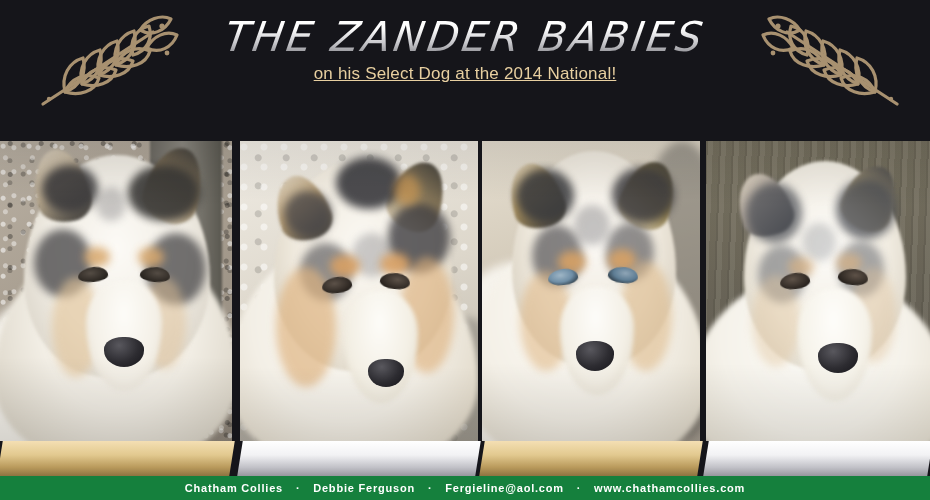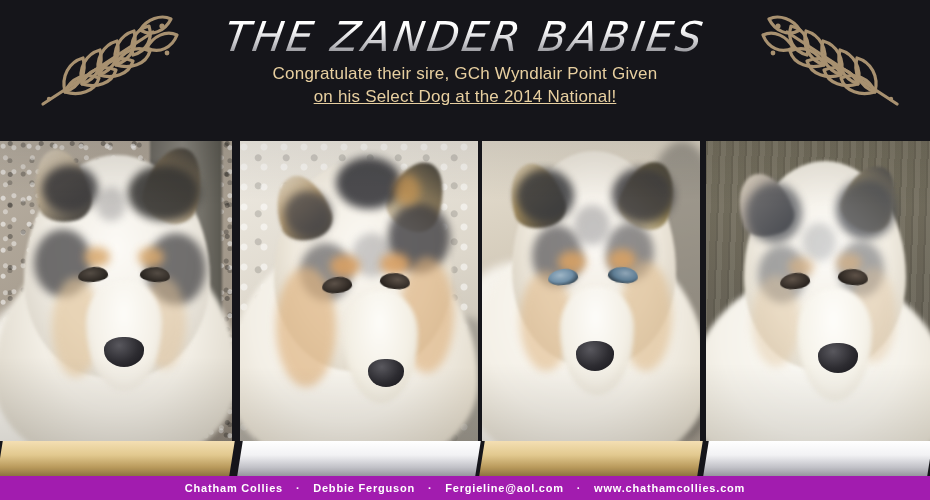--- a/index.html
+++ b/index.html
@@ -204,21 +204,21 @@
   }
   .name-silver {
     background: linear-gradient(to bottom, #ffffff 0%, #f2f2f4 40%, #c2c2c8 75%, #96969d 100%);
   }
 
   
   #footer {
     position: absolute;
     left: 0; top: 476px;
     width: 930px; height: 24px;
-    background: #a21caf;
+    background: #15803d;
     text-align: center;
     color: #ffffff;
     font-size: 11px;
     font-weight: bold;
     letter-spacing: 0.8px;
     line-height: 24px;
   }
   #footer .sep {
     color: #ffffff;
     margin: 0 9px;
@@ -272,21 +272,20 @@
           <circle cx="127" cy="18" r="2.6" fill="#a89170" stroke="none"></circle>
           <circle cx="132" cy="45" r="2.4" fill="#a89170" stroke="none"></circle>
           <circle cx="14" cy="91" r="2.2" fill="#a89170" stroke="none"></circle>
         </g>
       </svg>
     </div>
 
     <div id="title">THE ZANDER BABIES</div>
 
     <div id="subtitle">
-      <span>Congratulate their sire, GCh Wyndlair Point Given</span>
       <span class="line2">on his Select Dog at the 2014 National!</span>
     </div>
 
   </div>
 
   <div id="photos">
 
     <div class="photo" style="left:0; width:232px;">
       <div class="scene">
         <div class="bg gravel"></div>

